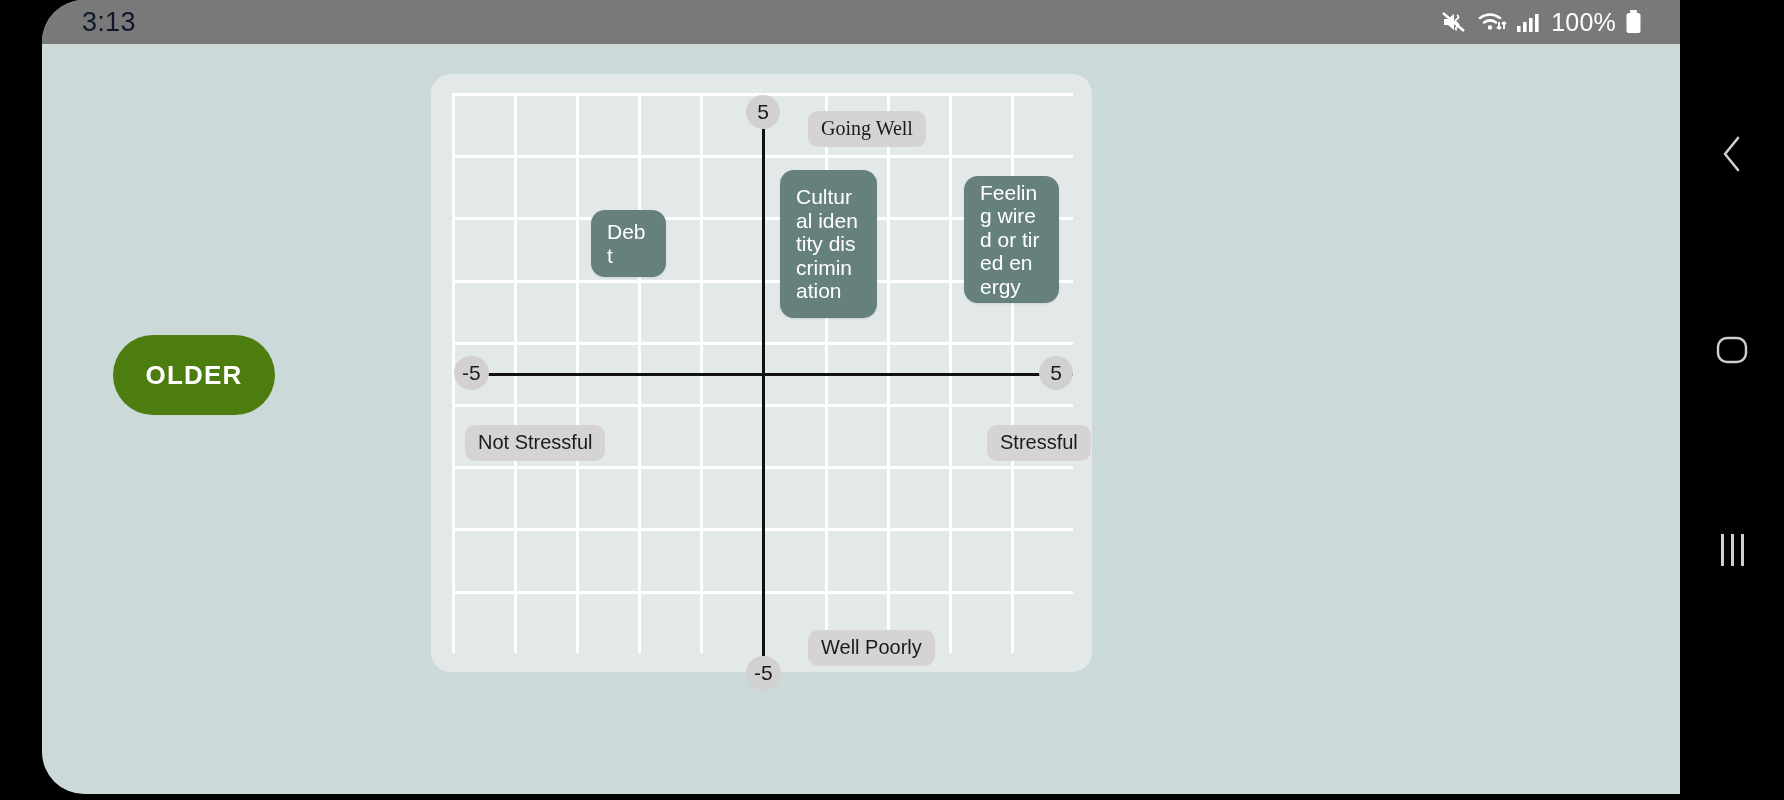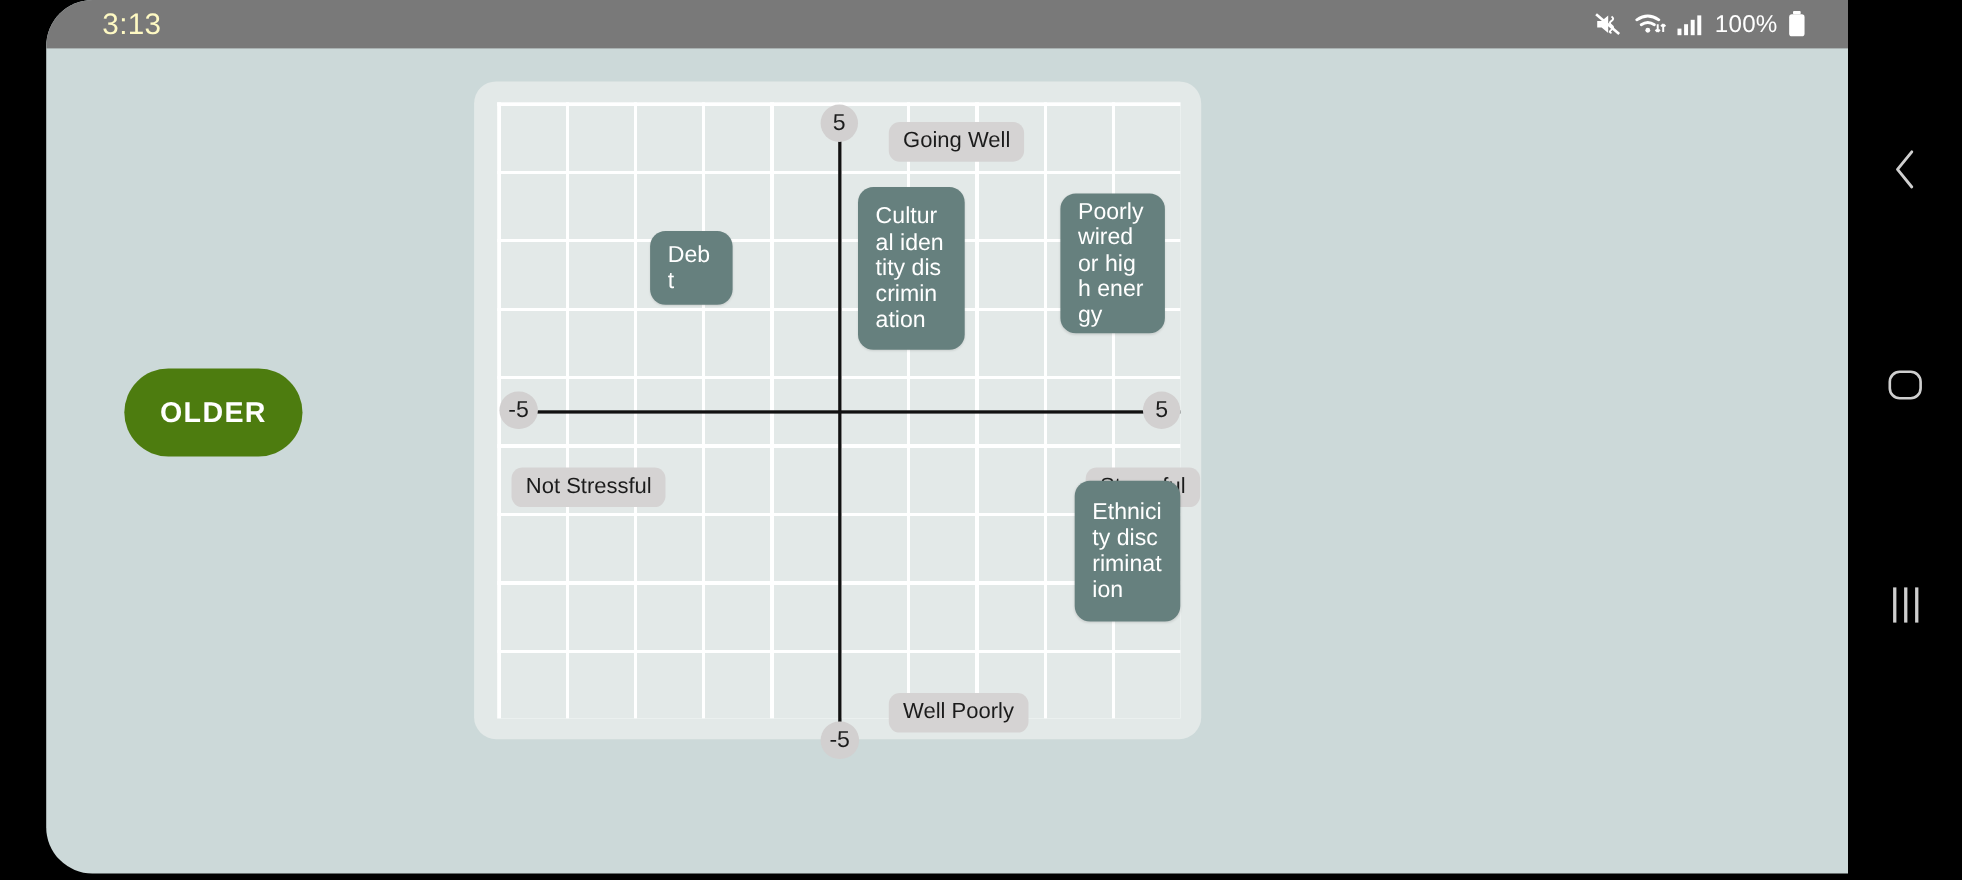--- a/index.html
+++ b/index.html
@@ -39,34 +39,33 @@
     width: 1638px;
     height: 44px;
     background: #797979;
     display: flex;
     align-items: center;
     justify-content: space-between;
     padding: 0 38px 0 40px;
     z-index: 40;
   }
   #status-clock {
-    color: #fef9c3;
+    color: #0f172a;
     font-size: 27px;
     letter-spacing: 0.3px;
-    margin-left: 11px;
   }
   #status-icons {
     display: flex;
     align-items: center;
     gap: 9px;
   }
   #status-icons .sicon { display: flex; align-items: center; }
   #battery-pct {
     color: #ffffff;
-    font-size: 22px;
+    font-size: 25px;
     letter-spacing: 0.2px;
     margin-left: 2px;
   }
 
   
   #chart-panel {
     position: absolute;
     left: 389px;
     top: 74px;
     width: 661px;
@@ -134,21 +133,21 @@
   .quad-pill {
     position: absolute;
     background: #d5d3d3;
     color: #1b1b1b;
     border-radius: 10px;
     font-size: 20px;
     padding: 6px 13px 7px 13px;
     white-space: nowrap;
     z-index: 5;
   }
-  #pill-going-well    { left: 356px; top: 18px; }
+  #pill-going-well    { left: 356px; top: 18px; font-family: Liberation Serif, serif; }
   #pill-not-stressful { left: 13px;  top: 332px; }
   #pill-stressful     { left: 535px; top: 332px; }
   #pill-going-poorly  { left: 356px; top: 537px; }
 
   
   .item-card {
     position: absolute;
     background: #66807e;
     color: #ffffff;
     border-radius: 14px;
@@ -307,27 +306,24 @@
 
         <div id="card-debt" class="item-card center">
           <span class="card-text">Debt</span>
         </div>
 
         <div id="card-cultural" class="item-card">
           <span class="card-text">Cultural identity discrimination</span>
         </div>
 
         <div id="card-wired" class="item-card">
-          <span class="card-text">Poorly wired or high energy</span>
+          <span class="card-text">Feeling wired or tired energy</span>
         </div>
 
 
-        <div id="card-ethnicity" class="item-card">
-          <span class="card-text">Ethnicity discrimination</span>
-        </div>
 
       </div>
     </div>
 
   </div>
 
   <div id="nav-bar">
 
     <div id="nav-back" class="nav-btn">
       <span>

